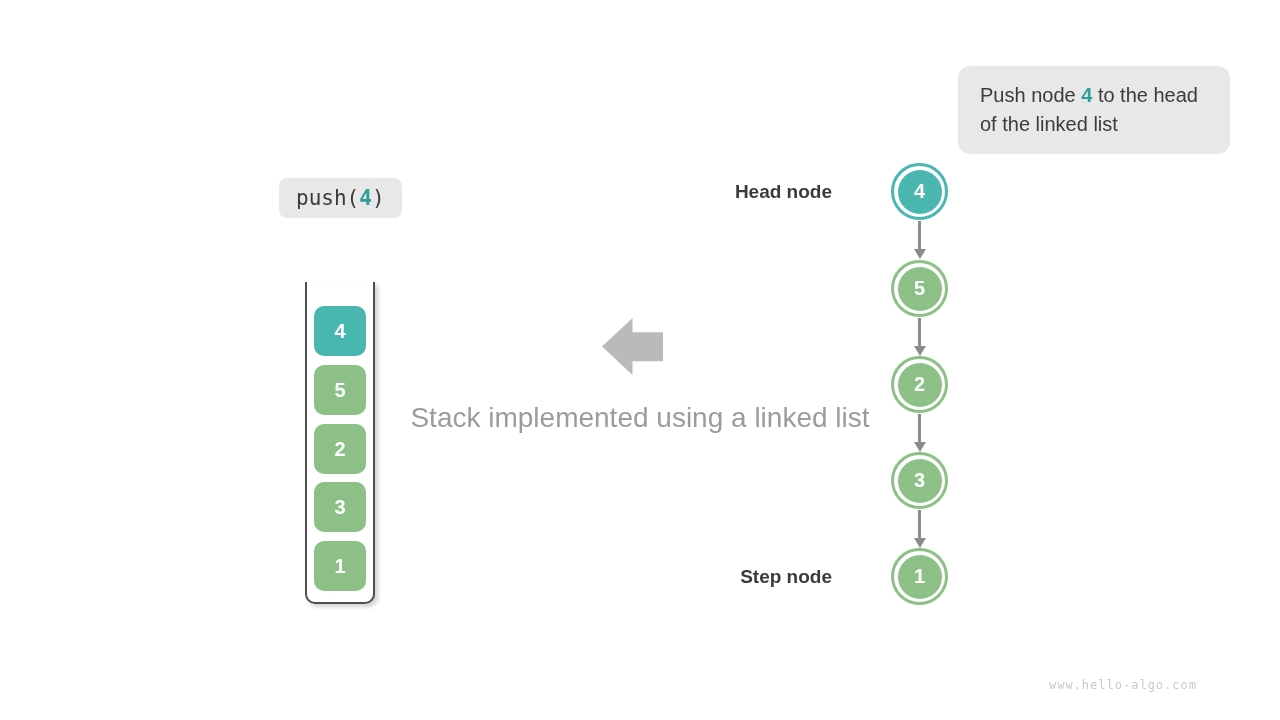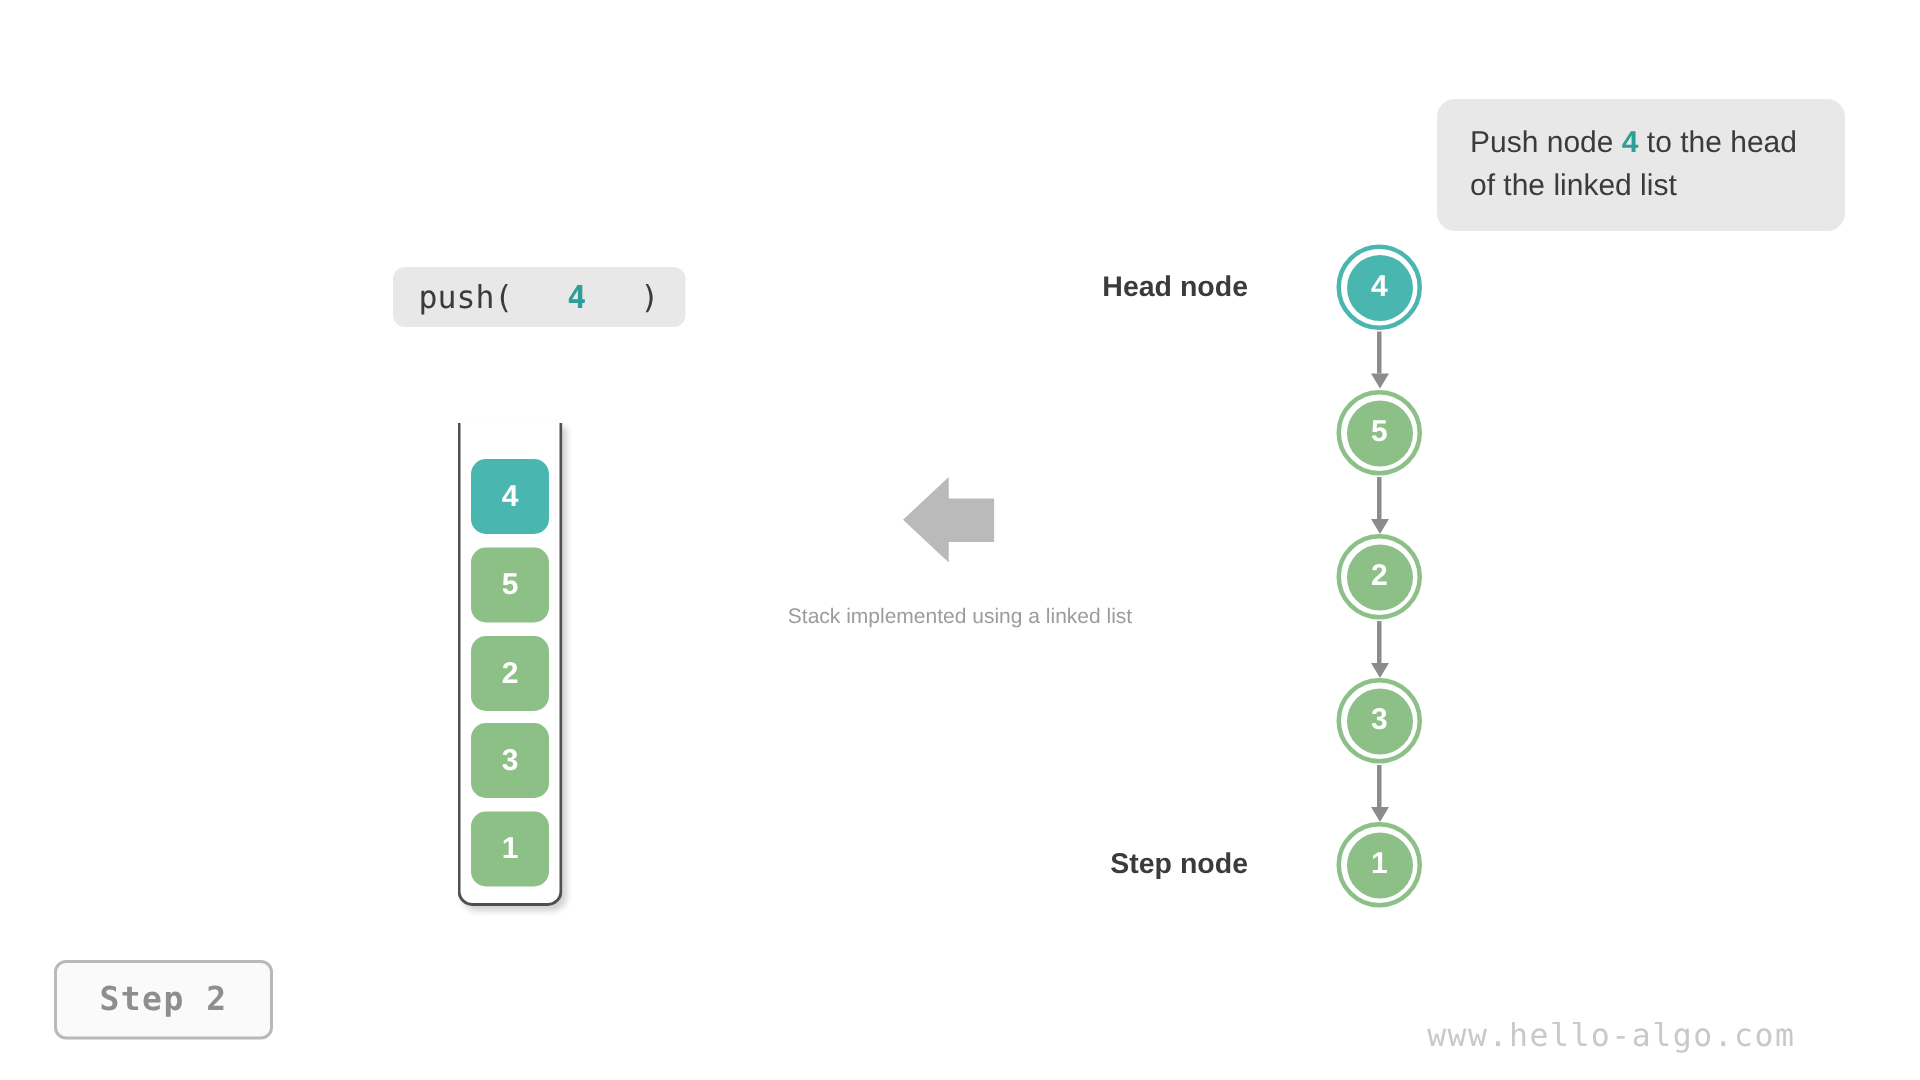--- a/index.html
+++ b/index.html
@@ -26,24 +26,24 @@
   
   .callout{
     position:absolute;left:958px;top:66px;width:272px;box-sizing:border-box;
     background:var(--label-bg);border-radius:12px;padding:15px 22px;
     font-size:20px;line-height:29px;color:var(--dark-text);
   }
   .accent{color:var(--accent-teal-text);font-weight:700;}
 
   
   .code-label{
-    position:absolute;left:262px;top:178px;height:40px;box-sizing:border-box;
+    position:absolute;left:279px;top:178px;height:40px;box-sizing:border-box;
     background:var(--label-bg);border-radius:8px;padding:0 17px;
     display:flex;align-items:center;
-    font-family:"DejaVu Sans Mono",monospace;font-size:21px;color:var(--dark-text);gap:36px;
+    font-family:"DejaVu Sans Mono",monospace;font-size:21px;color:var(--dark-text);
   }
 
   
   .stack-container{
     position:absolute;left:305px;top:282px;width:70px;height:322px;box-sizing:border-box;
     border-left:2px solid var(--container-border);
     border-right:2px solid var(--container-border);
     border-bottom:2px solid var(--container-border);
     border-radius:0 0 10px 10px;
     box-shadow:3px 3px 4px rgba(0,0,0,0.18);
@@ -65,21 +65,21 @@
   
   .big-arrow{
     position:absolute;left:602px;top:318px;width:61px;height:57px;
     background:var(--big-arrow-gray);
     clip-path:polygon(0 50%,50% 0,50% 25%,100% 25%,100% 76%,50% 76%,50% 100%);
   }
 
   
   .caption{
     position:absolute;left:0;top:402px;width:1280px;text-align:center;
-    font-size:14px;color:var(--muted-text);
+    font-size:28px;color:var(--muted-text);
   }
 
   
   .node{
     position:absolute;left:891px;width:57px;height:57px;box-sizing:border-box;
     border-radius:50%;border:3.5px solid;background:#fff;
     display:flex;align-items:center;justify-content:center;
   }
   .node.teal{border-color:var(--accent-teal);}
   .node.green{border-color:var(--node-green);}
@@ -116,21 +116,21 @@
     position:absolute;left:36px;top:640px;width:146px;height:53px;box-sizing:border-box;
     border:2px solid var(--step-border);border-radius:8px;background:var(--step-bg);
     display:flex;align-items:center;justify-content:center;
     font-family:"DejaVu Sans Mono",monospace;font-size:22px;font-weight:700;
     color:var(--step-text);letter-spacing:1px;
   }
 
   
   .watermark{
     position:absolute;right:40px;top:678px;
-    font-family:"DejaVu Sans Mono",monospace;font-size:21px;
+    font-family:"DejaVu Sans Mono",monospace;font-size:12px;
     color:var(--watermark-text);letter-spacing:1px;
   }
 </style>
 </head>
 <body>
 
 <div class="canvas">
 
   <div class="callout"><span>Push node </span><span class="accent">4</span><span> to the head of the linked list</span></div>
 
@@ -190,19 +190,16 @@
     <div class="node-inner">3</div>
   </div>
   <div class="arrow-v" style="top:510px">
     <div class="arrow-shaft"></div>
     <div class="arrow-head"></div>
   </div>
   <div class="node green" style="top:548px">
     <div class="node-inner">1</div>
   </div>
 
-  <div class="step-box">
-      <span>Step 2</span>
-    </div>
 
   <div class="watermark">www.hello-algo.com</div>
 
 </div>
 
 </body></html>

